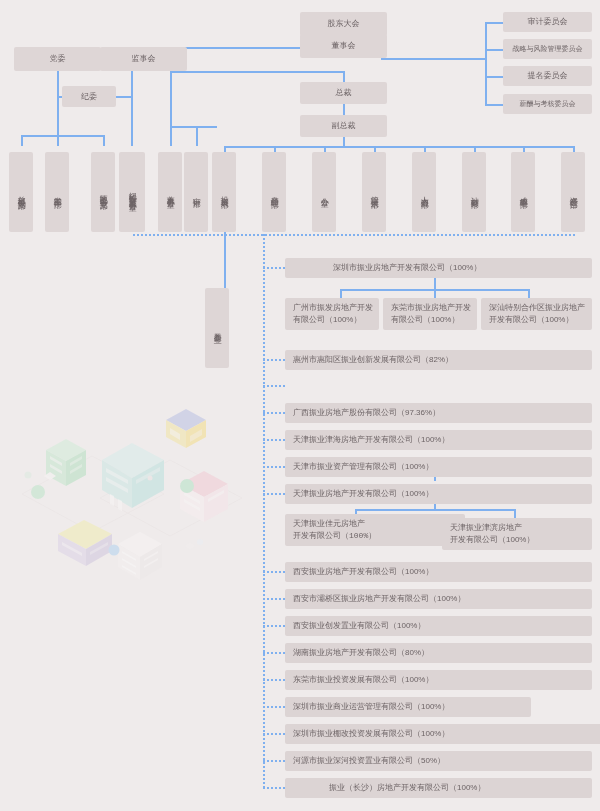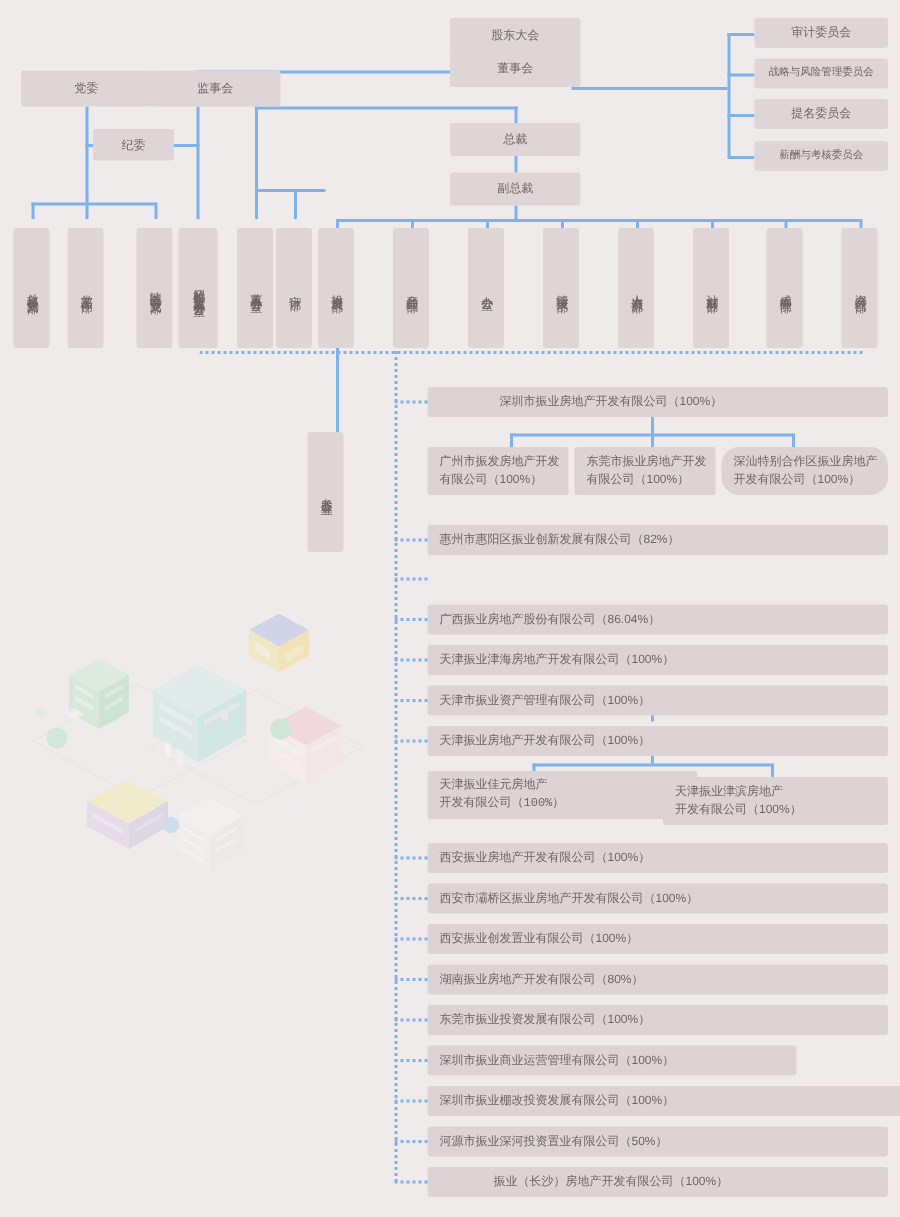--- a/index.html
+++ b/index.html
@@ -213,25 +213,25 @@
   <div class="box vert" style="left:561px;top:152px;width:24px;height:80px;">资产经营部</div>
 
   <div class="box vert" style="left:205px;top:288px;width:24px;height:80px;">参股企业</div>
 
   <div class="box left wide" style="left:285px;top:258px;width:307px;height:20px;padding-left:48px;">深圳市振业房地产开发有限公司（100%）</div>
 
   <div class="box left wide" style="left:285px;top:298px;width:94px;height:32px;white-space:pre-line;align-items:center;">广州市振发房地产开发
 有限公司（100%）</div>
   <div class="box left wide" style="left:383px;top:298px;width:94px;height:32px;white-space:pre-line;align-items:center;">东莞市振业房地产开发
 有限公司（100%）</div>
-  <div class="box left wide" style="left:481px;top:298px;width:111px;height:32px;white-space:pre-line;align-items:center;border-radius:12px;">深汕特别合作区振业房地产
+  <div class="box left wide" style="left:481px;top:298px;width:111px;height:32px;white-space:pre-line;align-items:center;">深汕特别合作区振业房地产
 开发有限公司（100%）</div>
 
   <div class="box left wide" style="left:285px;top:350px;width:307px;height:20px;">惠州市惠阳区振业创新发展有限公司（82%）</div>
-  <div class="box left wide" style="left:285px;top:403px;width:307px;height:20px;">广西振业房地产股份有限公司（86.04%）</div>
+  <div class="box left wide" style="left:285px;top:403px;width:307px;height:20px;">广西振业房地产股份有限公司（97.36%）</div>
   <div class="box left wide" style="left:285px;top:430px;width:307px;height:20px;">天津振业津海房地产开发有限公司（100%）</div>
   <div class="box left wide" style="left:285px;top:457px;width:307px;height:20px;">天津市振业资产管理有限公司（100%）</div>
   <div class="box left wide" style="left:285px;top:484px;width:307px;height:20px;">天津振业房地产开发有限公司（100%）</div>
 
   <div class="box left wide" style="left:285px;top:514px;width:180px;height:32px;white-space:pre-line;align-items:center;font-family:Liberation Mono, monospace;">天津振业佳元房地产
 开发有限公司（100%）</div>
   <div class="box left wide" style="left:442px;top:518px;width:150px;height:32px;white-space:pre-line;align-items:center;">天津振业津滨房地产
 开发有限公司（100%）</div>
 
   <div class="box left wide" style="left:285px;top:562px;width:307px;height:20px;">西安振业房地产开发有限公司（100%）</div>

